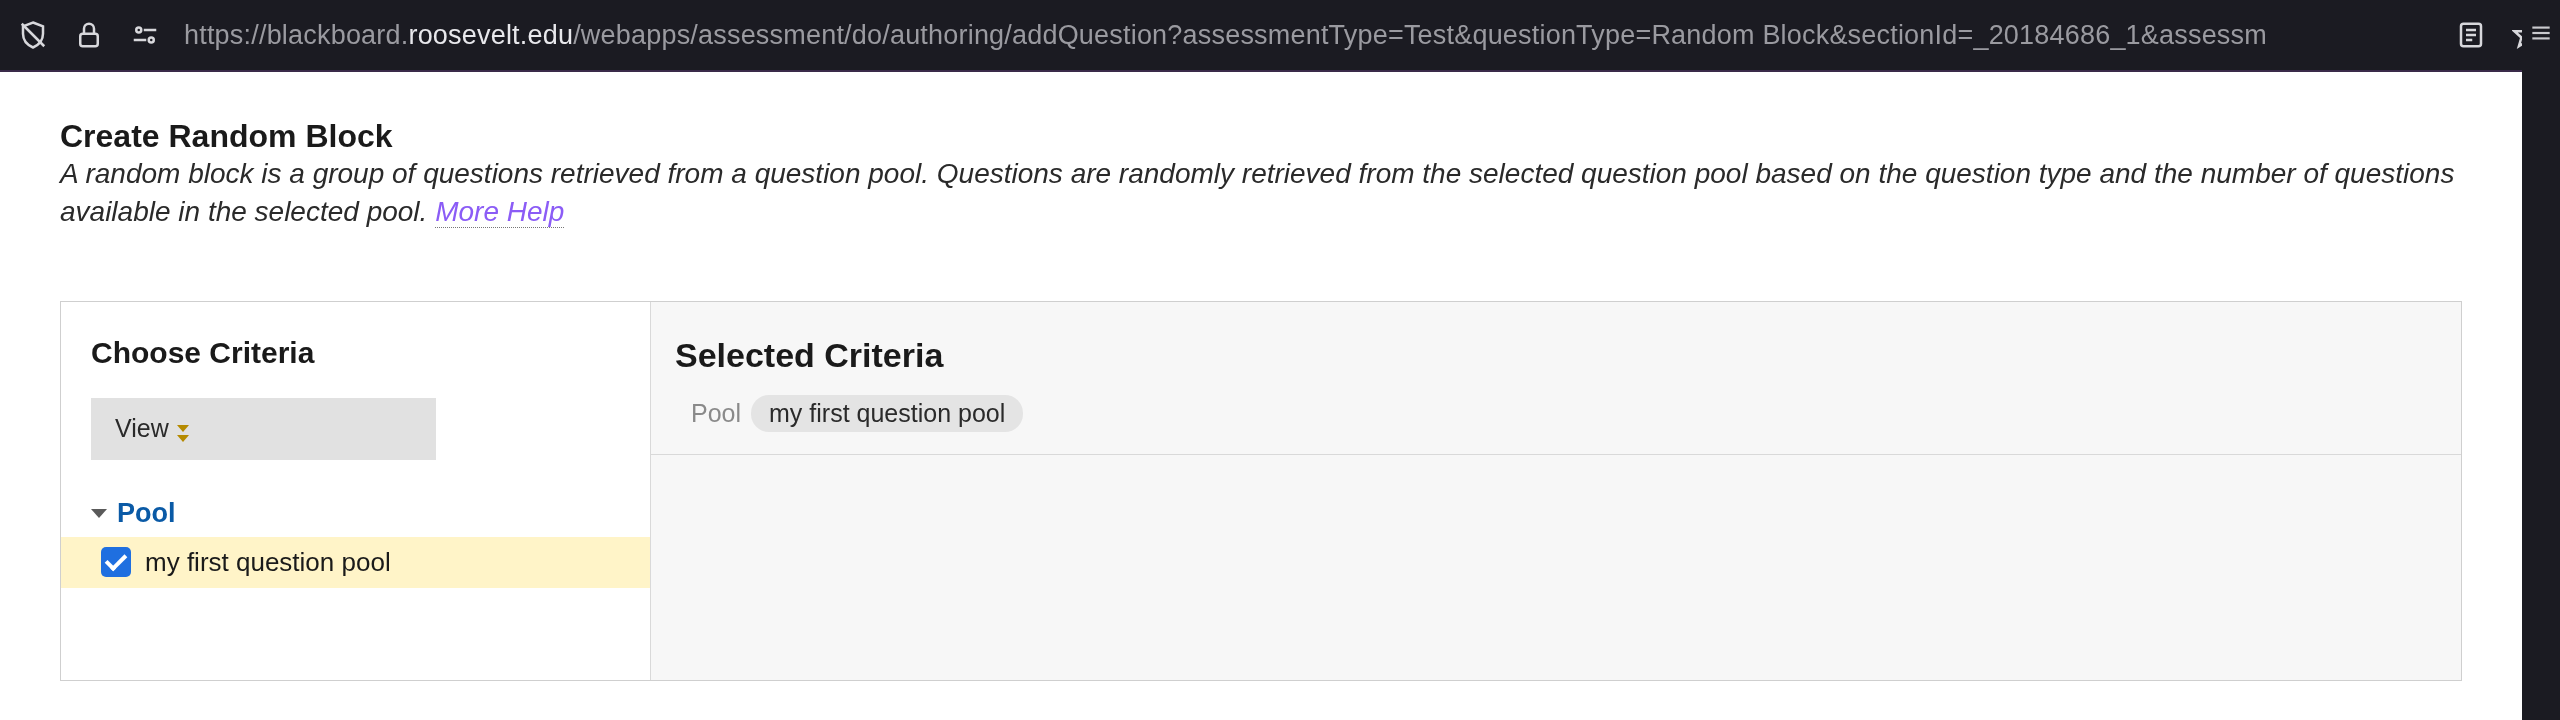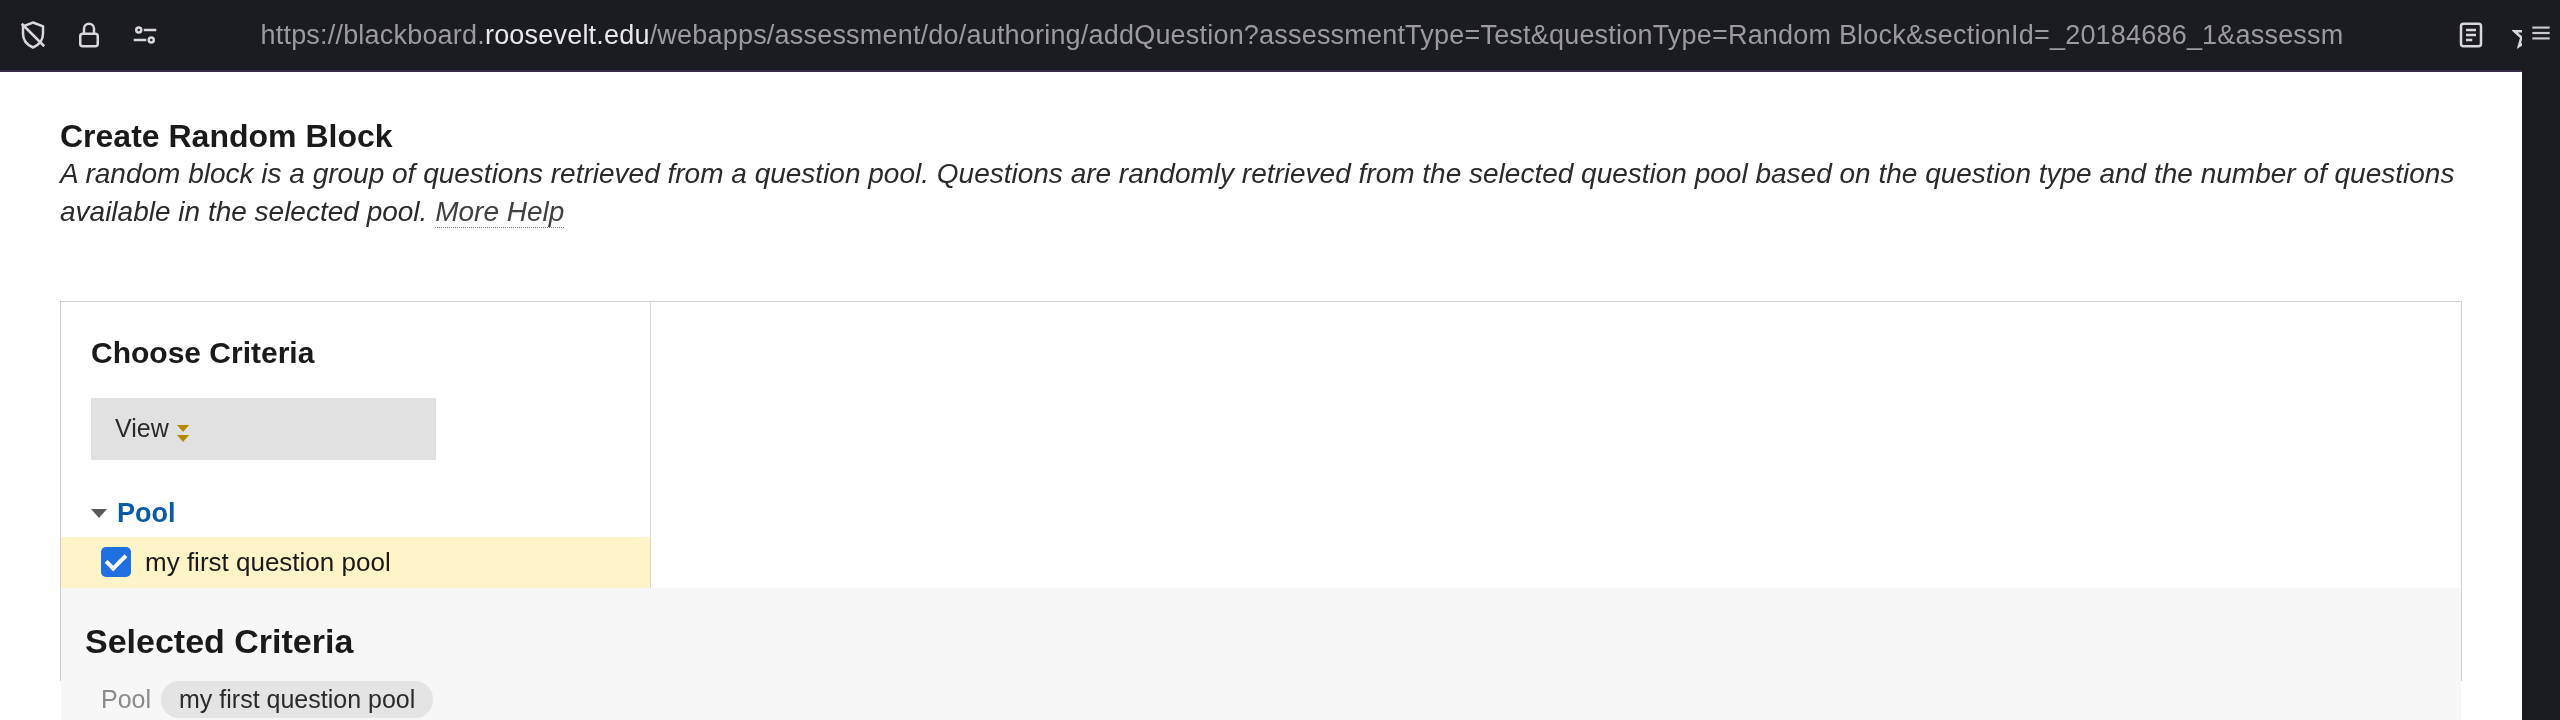--- a/index.html
+++ b/index.html
@@ -10,21 +10,20 @@
   .browser-bar {
     height: 72px;
     background: #1b1b22;
     display: flex;
     align-items: center;
     padding: 8px 16px;
     gap: 22px;
     color: #c9c9ce;
     font-size: 26px;
     border-bottom: 2px solid #3a2a4a;
-    text-align: center;
   }
   .browser-bar .icon { display: inline-flex; align-items: center; justify-content: center; width: 34px; height: 34px; color: #d8d8dc; }
   .browser-bar .icon svg { width: 30px; height: 30px; stroke: currentColor; fill: none; stroke-width: 2; }
   .url {
     flex: 1;
     white-space: nowrap;
     overflow: hidden;
     color: #9a9aa0;
     font-size: 27px;
     letter-spacing: 0.2px;
@@ -54,32 +53,31 @@
   }
   .page-desc {
     font-size: 28px;
     font-style: italic;
     color: #2a2a2a;
     line-height: 1.35;
     max-width: 2400px;
   }
   .more-help {
     font-style: italic;
-    color: #404040;
+    color: #8b5cf6;
     border-bottom: 1px dotted #777;
     cursor: pointer;
   }
 
   .criteria-box {
     margin-top: 70px;
     border: 1px solid #cfcfcf;
     display: flex;
     height: 380px;
     width: 100%;
-    flex-direction: column;
   }
   .left-pane {
     width: 590px;
     border-right: 1px solid #d9d9d9;
     background: #fff;
     display: flex; flex-direction: column;
   }
   .pane-header {
     padding: 34px 30px 18px 30px;
     font-size: 30px;

